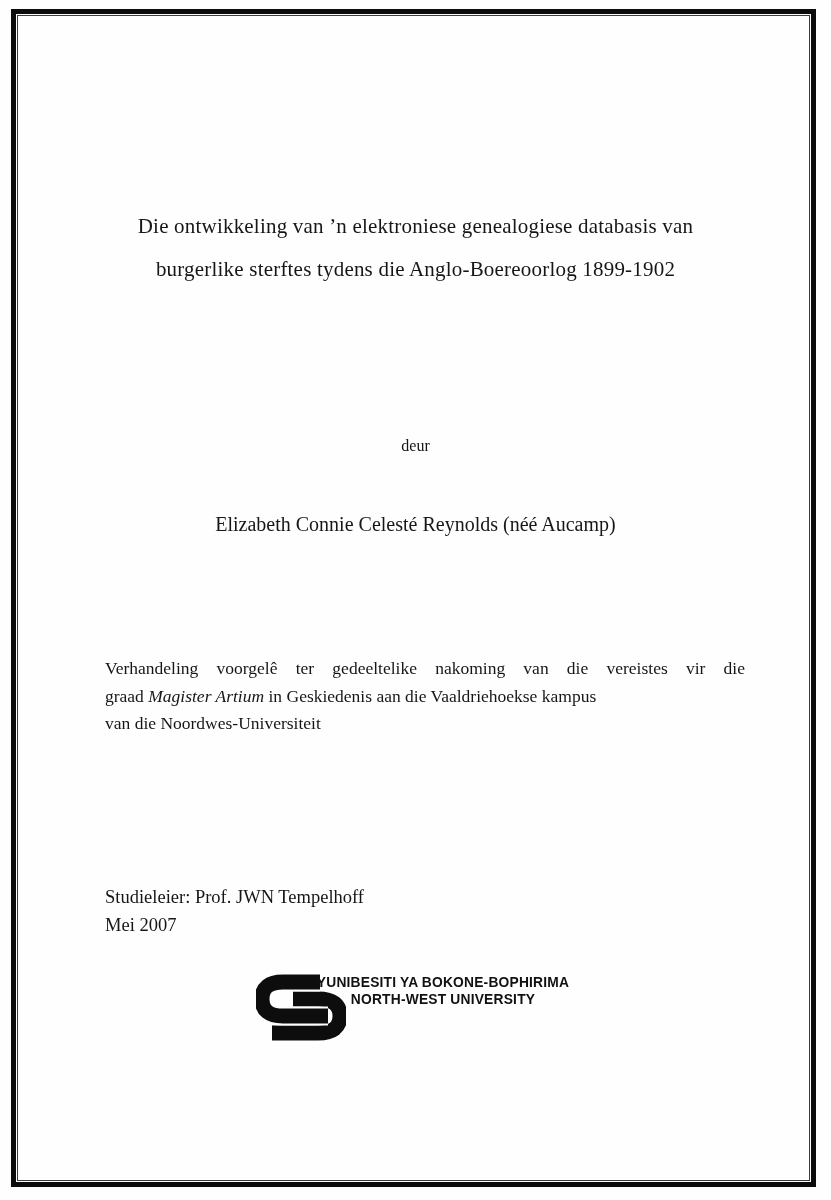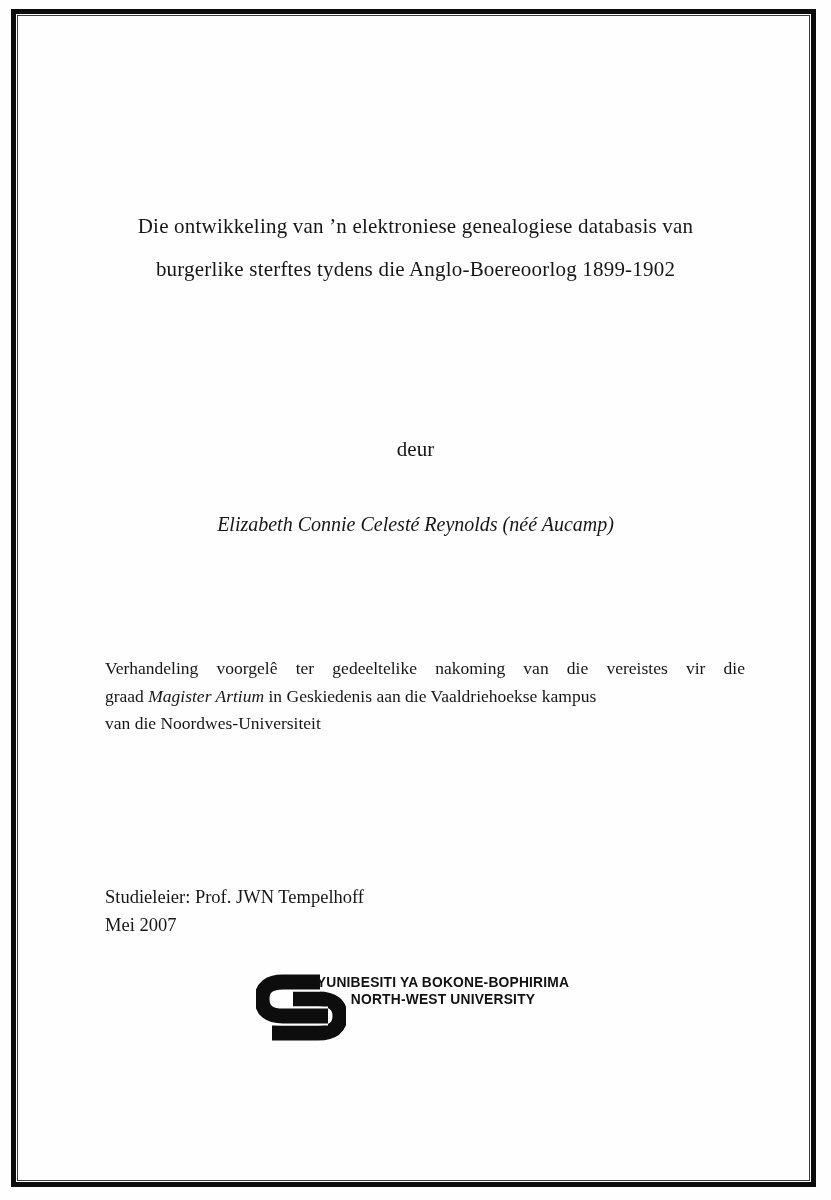--- a/index.html
+++ b/index.html
@@ -39,30 +39,29 @@
     font-size: 21px;
     line-height: 43px;
     letter-spacing: 0.2px;
   }
   .byline {
     position: absolute;
     top: 437px;
     left: 0;
     right: 0;
     text-align: center;
-    font-size: 21px;
+    font-size: 16px;
   }
   .author {
     position: absolute;
     top: 513px;
     left: 0;
     right: 0;
     text-align: center;
     font-size: 20px;
-    font-style: italic;
   }
   .statement {
     position: absolute;
     top: 655px;
     left: 105px;
     width: 640px;
     font-size: 17.5px;
     line-height: 27.5px;
   }
   .statement .justified {

